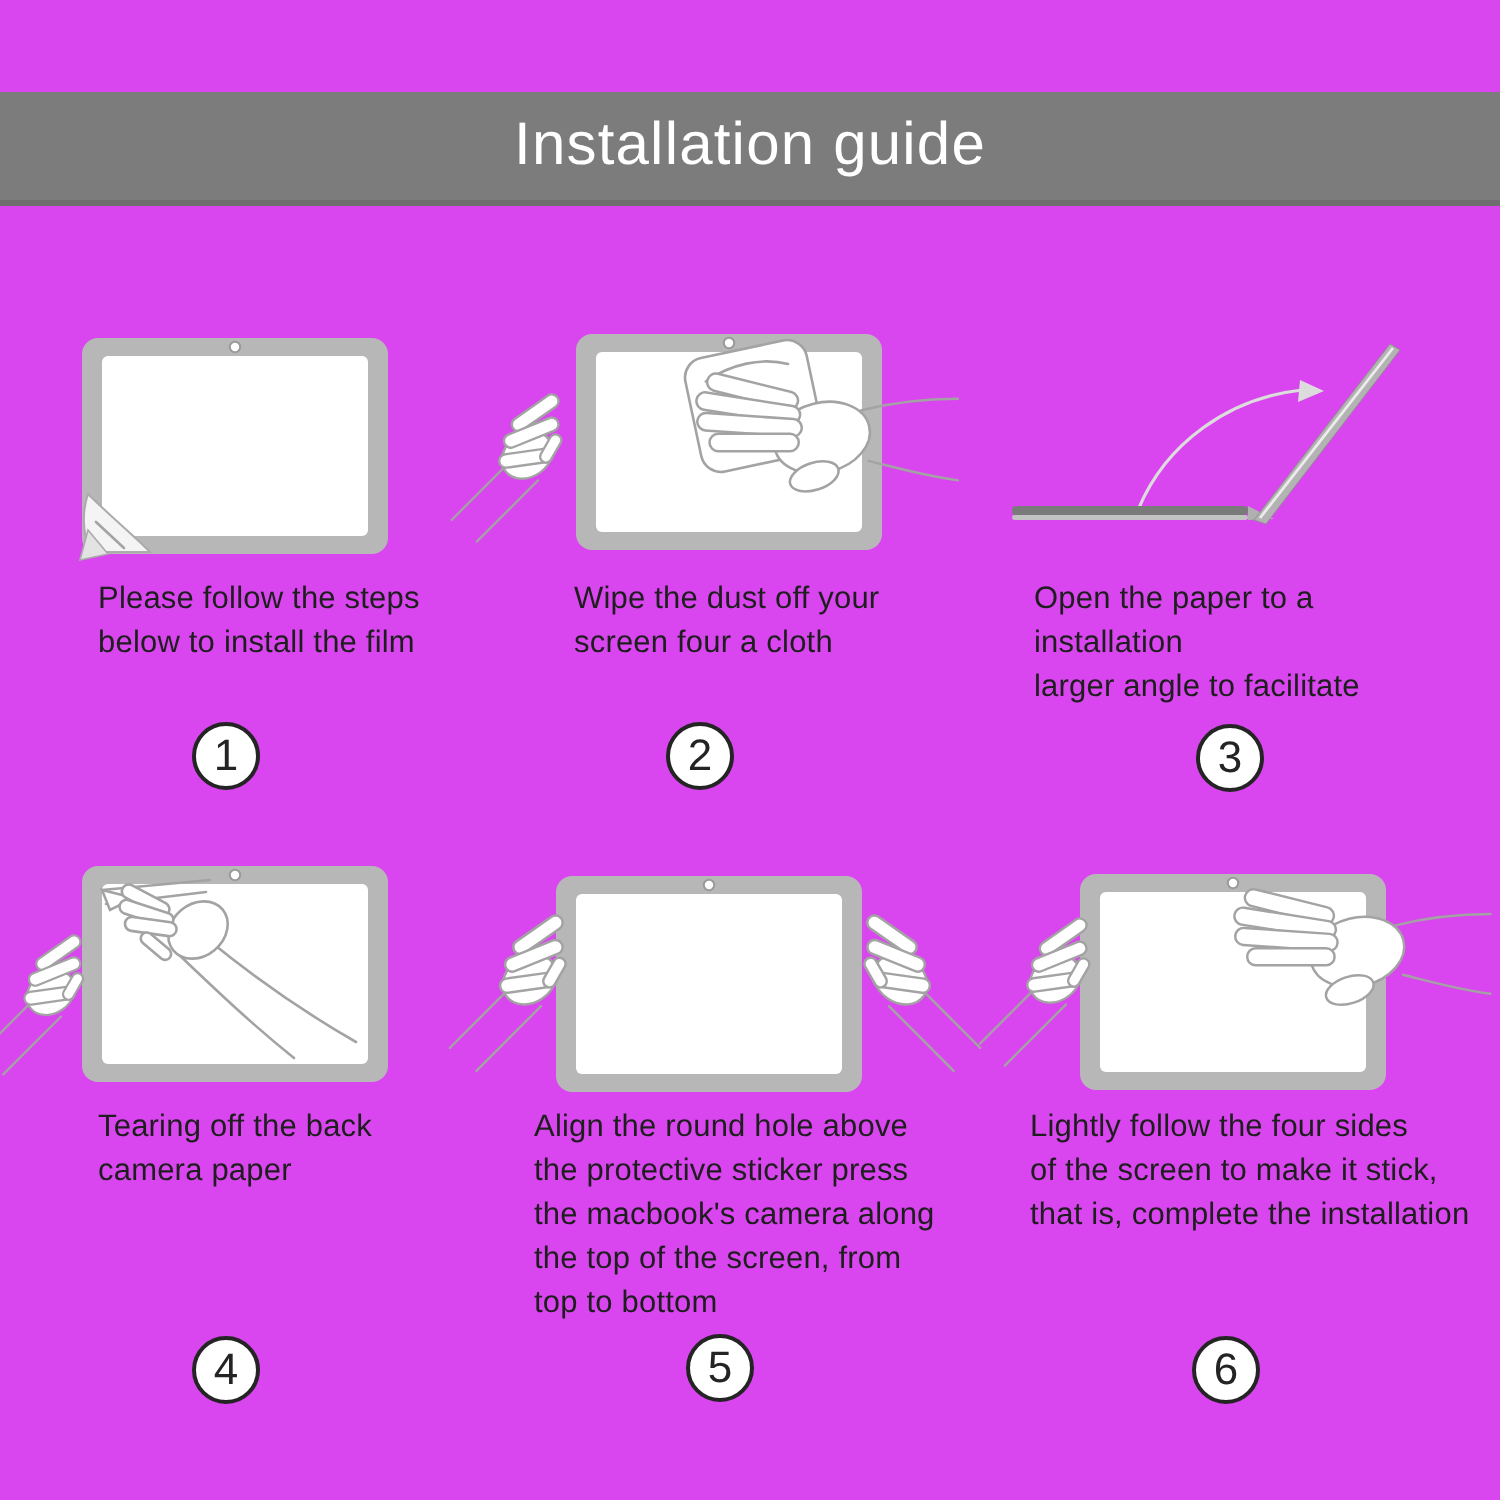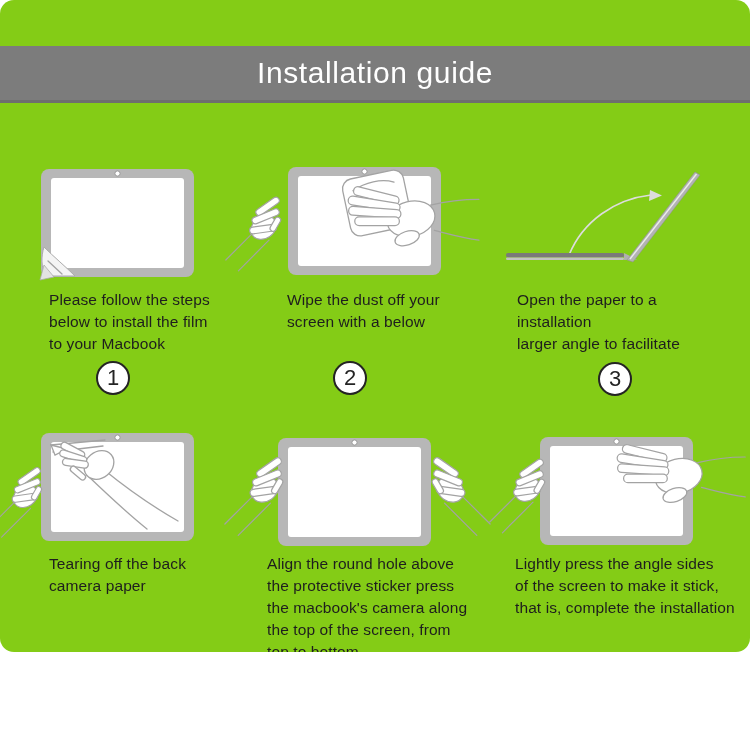--- a/index.html
+++ b/index.html
@@ -1,17 +1,17 @@
 <!DOCTYPE html>
 <html style="--banner_bg: #7c7c7c; --banner_text: #ffffff; --device_frame: #b7b7b7; --sketch_line: #a3a3a3; --text: #1e1e1e;"><head>
 <meta charset="utf-8">
 <style>
   html,body{margin:0;padding:0;background:#fff;}
   body{width:750px;height:750px;font-family:"Liberation Sans",sans-serif;}
-  .page{position:relative;width:750px;height:652px;overflow:hidden;background:#84cc16;border-radius:14px;}
+  .page{position:relative;width:750px;height:750px;overflow:hidden;background:#d946ef;}
   .banner{position:absolute;left:0;top:46px;width:750px;height:54px;
           background:var(--banner_bg,#7c7c7c);border-bottom:3px solid #6e6e6e;
           display:flex;align-items:center;justify-content:center;}
   .banner-title{color:var(--banner_text,#fff);font-size:30px;letter-spacing:.6px;}
   .ill{position:absolute;overflow:visible;}
   .ill svg{overflow:visible;display:block;}
   .cap{position:absolute;font-size:15.5px;line-height:22px;color:var(--text,#1e1e1e);letter-spacing:.1px;}
   .cap div{white-space:nowrap;}
   .badge{position:absolute;width:30px;height:30px;border:2px solid #242424;border-radius:50%;
          display:flex;align-items:center;justify-content:center;
@@ -147,44 +147,43 @@
       </g>
       <g transform="translate(128,10) scale(0.95)">
         <use href="#handFlat"></use>
       </g>
     </svg>
   </div>
 
   <div class="cap" style="left:49px;top:289px">
     <div>Please follow the steps</div>
     <div>below to install the film</div>
-    <div>to your Macbook</div>
   </div>
   <div class="cap" style="left:287px;top:289px">
     <div>Wipe the dust off your</div>
-    <div>screen with a below</div>
+    <div>screen four a cloth</div>
   </div>
   <div class="cap" style="left:517px;top:289px">
     <div>Open the paper to a</div>
     <div>installation</div>
     <div>larger angle to facilitate</div>
   </div>
   <div class="cap" style="left:49px;top:553px">
     <div>Tearing off the back</div>
     <div>camera paper</div>
   </div>
   <div class="cap" style="left:267px;top:553px">
     <div>Align the round hole above</div>
     <div>the protective sticker press</div>
     <div>the macbook's camera along</div>
     <div>the top of the screen, from</div>
     <div>top to bottom</div>
   </div>
   <div class="cap" style="left:515px;top:553px">
-    <div>Lightly press the angle sides</div>
+    <div>Lightly follow the four sides</div>
     <div>of the screen to make it stick,</div>
     <div>that is, complete the installation</div>
   </div>
 
   <div class="badge" style="left:96px;top:361px">1</div>
   <div class="badge" style="left:333px;top:361px">2</div>
   <div class="badge" style="left:598px;top:362px">3</div>
   <div class="badge" style="left:96px;top:668px">4</div>
   <div class="badge" style="left:343px;top:667px">5</div>
   <div class="badge" style="left:596px;top:668px">6</div>

